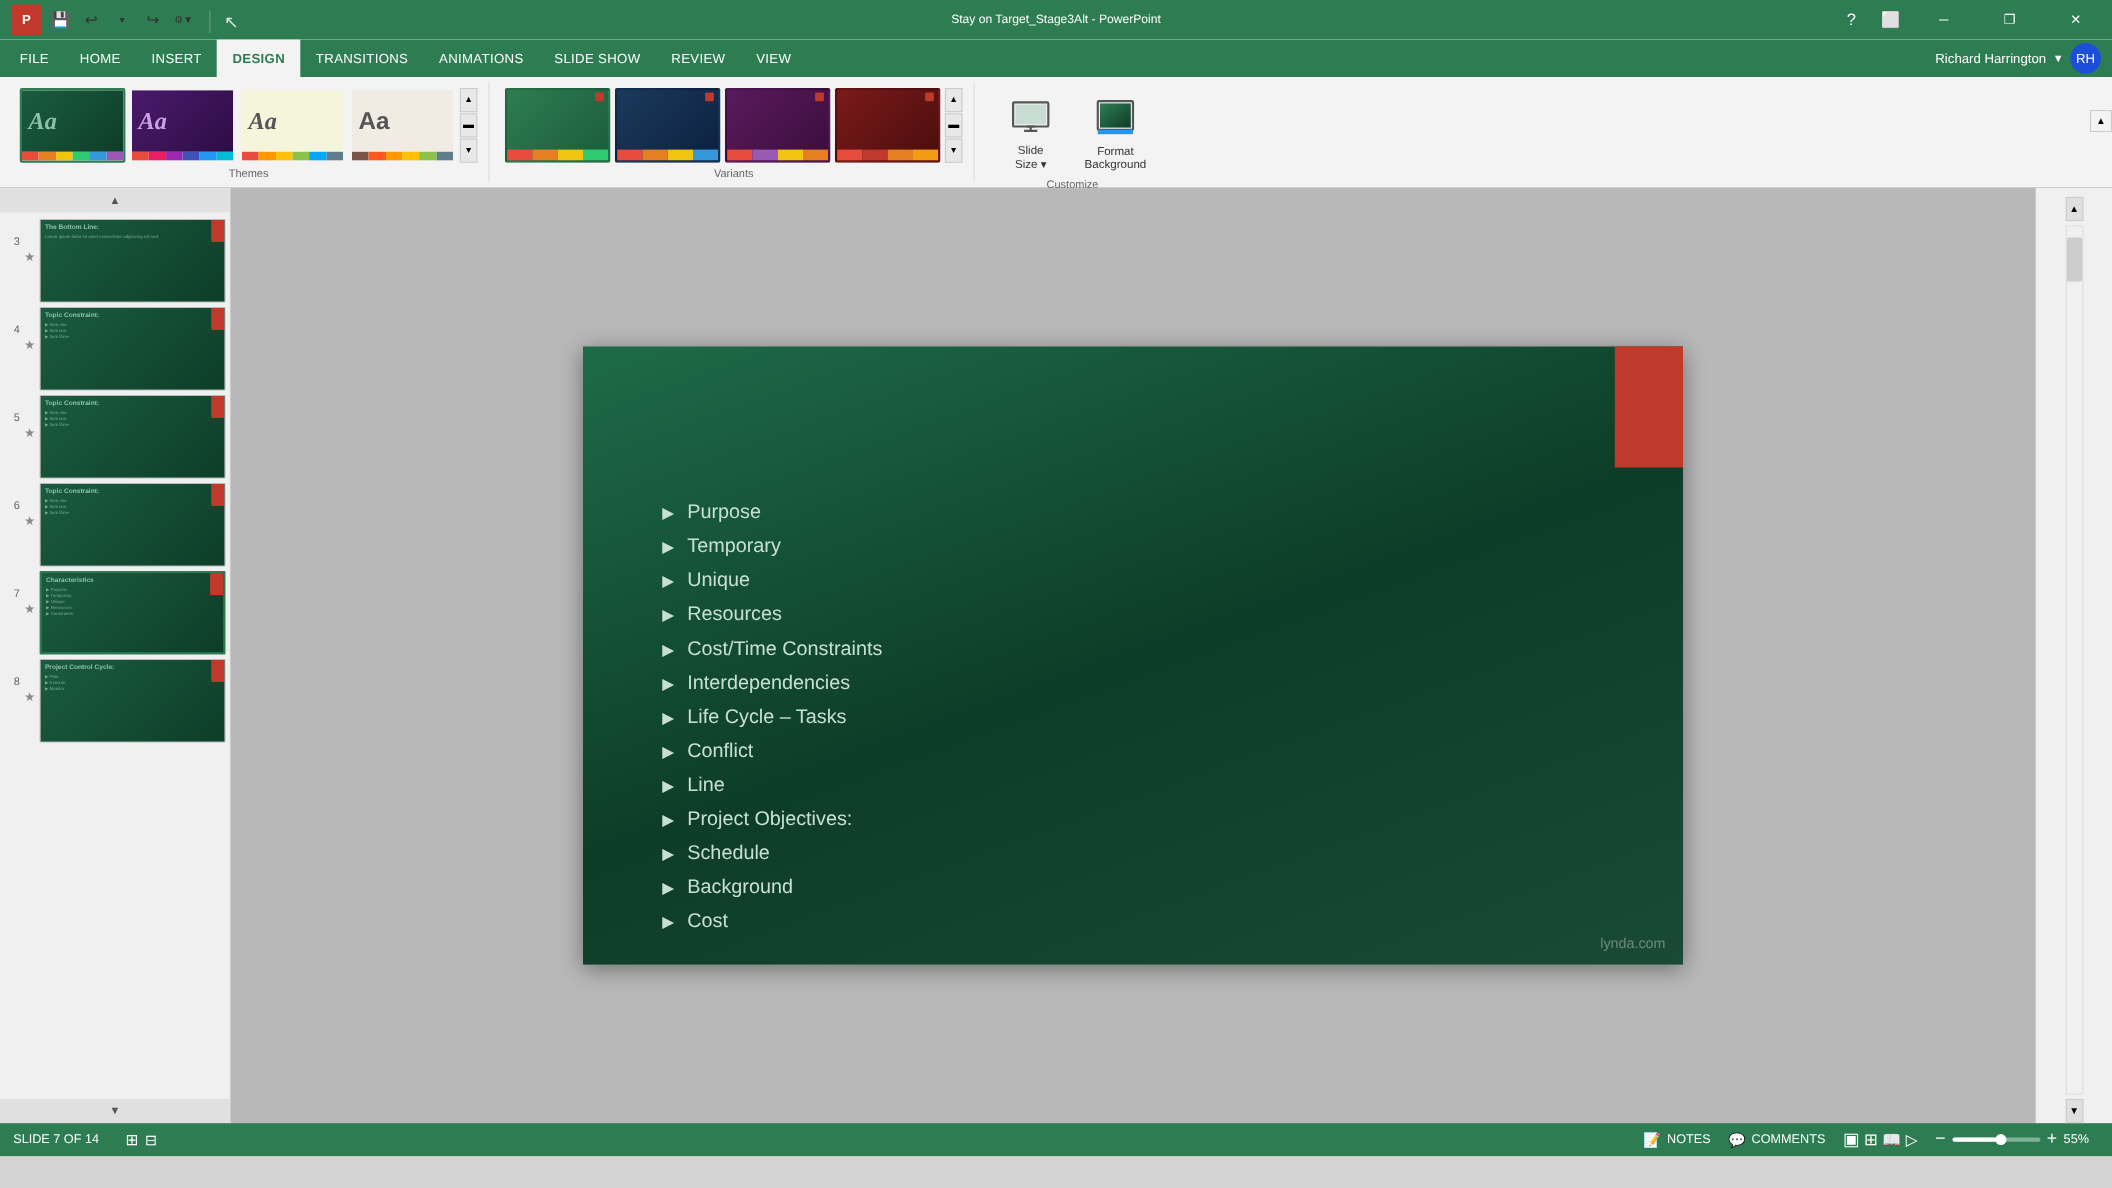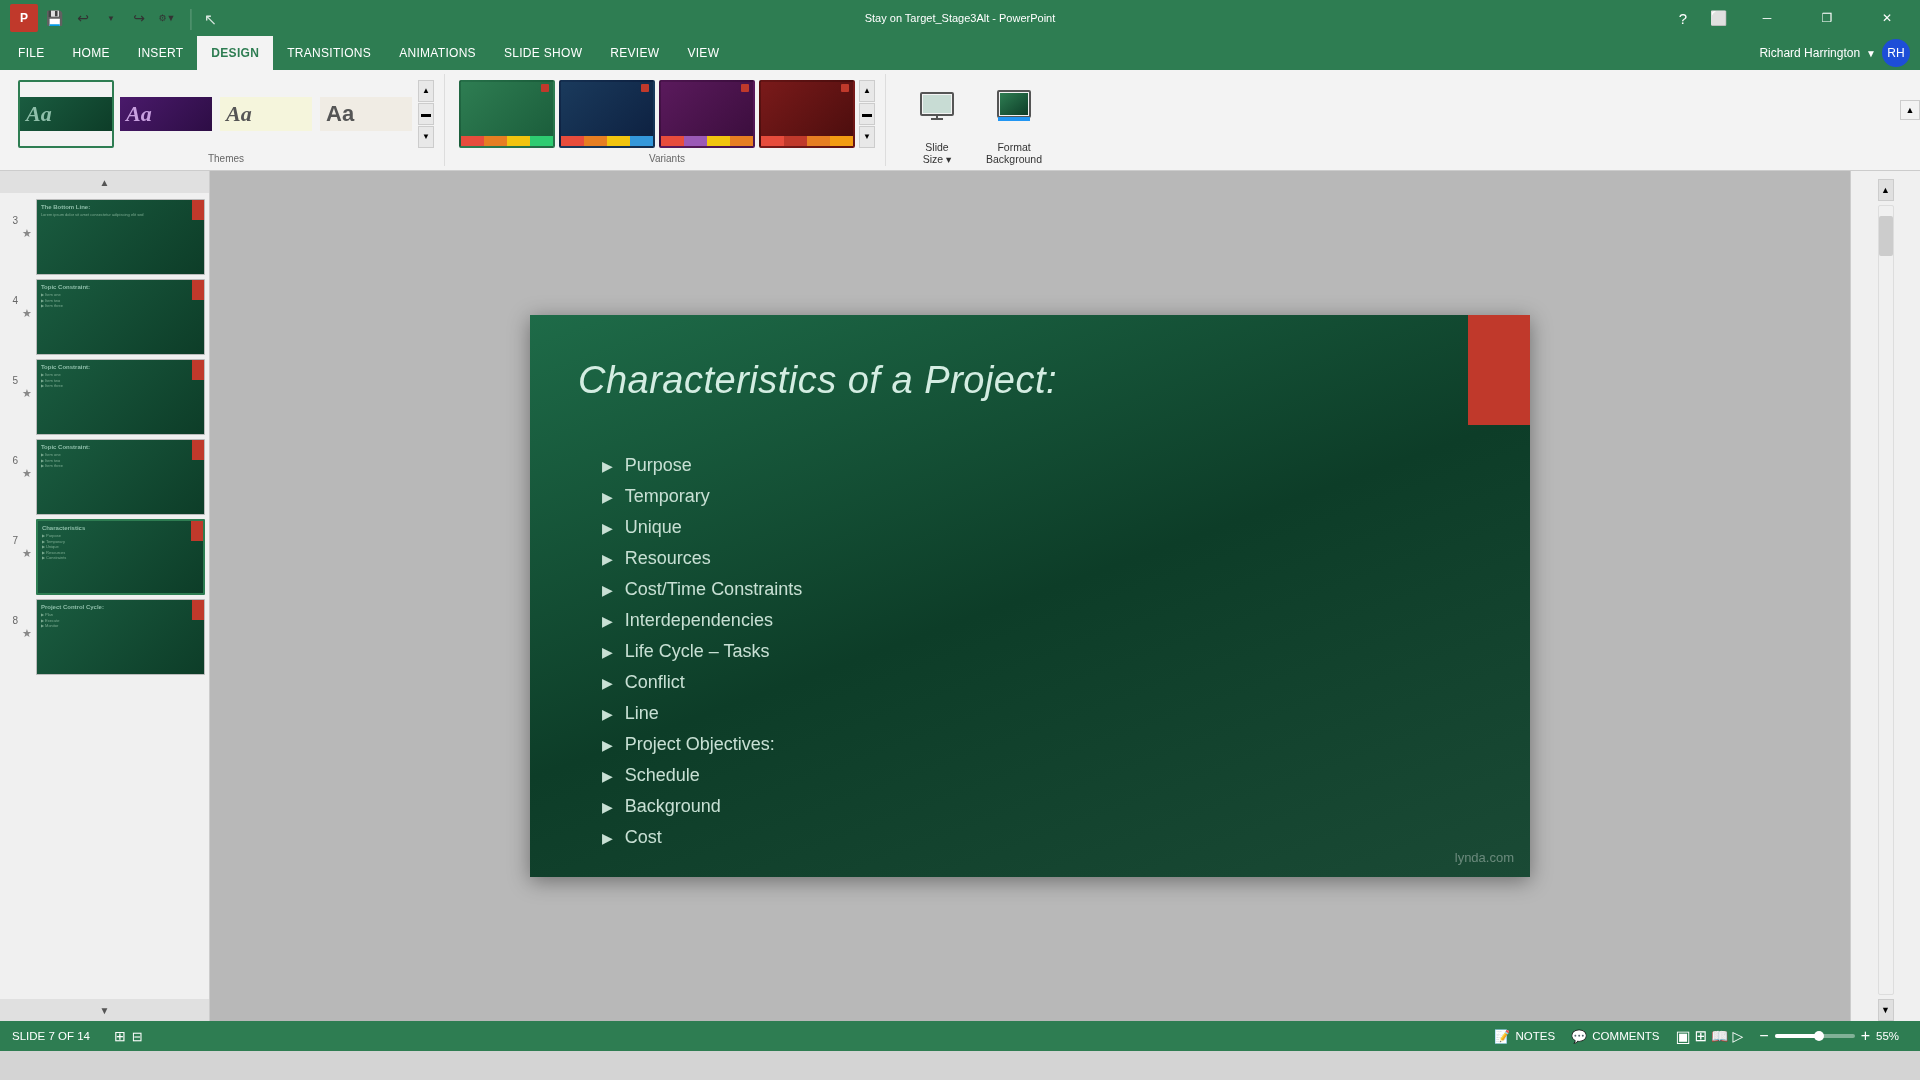--- a/index.html
+++ b/index.html
@@ -99,22 +99,21 @@
       cursor: pointer;
       border-radius: 2px;
       overflow: hidden;
       position: relative;
     }
     .theme-thumb.active { border-color: #2e7d52; }
     .theme-thumb-inner {
       width: 100%;
       height: 100%;
       display: flex;
-      flex-direction: row;
-      align-items: center;
+      flex-direction: column;
     }
     .theme-main-area {
       flex: 1;
       display: flex;
       align-items: center;
       padding: 4px 6px;
     }
     .theme-aa {
       font-size: 22px;
       font-weight: bold;
@@ -153,21 +152,21 @@
       cursor: pointer;
       font-size: 8px;
     }
 
     
     .customize-btn {
       display: flex;
       flex-direction: column;
       align-items: center;
       cursor: pointer;
-      gap: 12px;
+      gap: 2px;
       padding: 4px 8px;
       border-radius: 3px;
     }
     .customize-btn .icon-area {
       width: 48px;
       height: 48px;
       display: flex;
       align-items: center;
       justify-content: center;
     }
@@ -689,21 +688,20 @@
       </div>
     </div>
     <div class="slide-scroll-down">▼</div>
   </div>
 
   <div id="slide-area">
     <div class="main-slide">
 
       <div class="slide-red-accent"></div>
 
-      <div class="slide-title">Characteristics of a Project:</div>
 
       <div class="slide-bullets">
         <div class="slide-bullet">
           <span class="bullet-arrow">▶</span>
           <span>Purpose</span>
         </div>
         <div class="slide-bullet">
           <span class="bullet-arrow">▶</span>
           <span>Temporary</span>
         </div>

